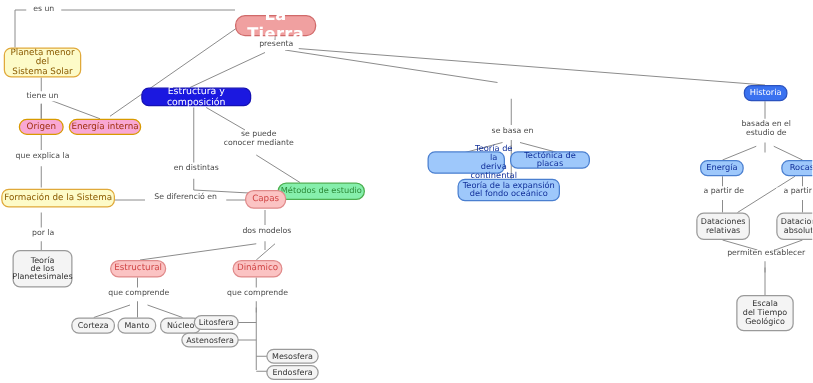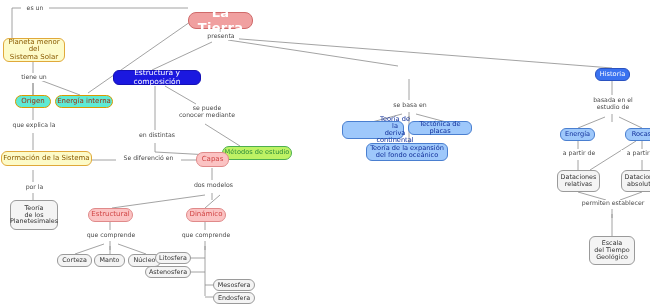--- a/index.html
+++ b/index.html
@@ -31,37 +31,37 @@
   }
   .n-pink{
     background:#fbc3c3;border:1px solid #e08a8a;color:#d04545;
     font-size:7px;border-radius:7px;
   }
   .n-yellow-pale{
     background:#fdfbc8;border:1px solid #e0a93a;color:#8a5a00;
     font-size:7px;border-radius:6px;
   }
   .n-yellow-gold{
-    background:#5eead4;border:1px solid #d89a00;color:#9e2f0e;
+    background:#f9a8d4;border:1px solid #d89a00;color:#9e2f0e;
     font-size:7px;border-radius:8px;
   }
   .n-blue-dark{
     background:#1b18e0;border:1px solid #1410b4;color:#ffffff;
     font-size:7.5px;border-radius:6px;
   }
   .n-blue-mid{
     background:#3a72f0;border:1px solid #2a52c0;color:#ffffff;
     font-size:6.6px;border-radius:6px;
   }
   .n-blue-light{
     background:#9ec8fb;border:1px solid #4a7fd0;color:#12309a;
     font-size:6.6px;border-radius:6px;
   }
   .n-green{
-    background:#bef264;border:1px solid #4caf50;color:#2e8b3a;
+    background:#86efac;border:1px solid #4caf50;color:#2e8b3a;
     font-size:6.6px;border-radius:7px;
   }
   .n-gray{
     background:#f4f4f4;border:1px solid #9a9a9a;color:#333333;
     font-size:6.4px;border-radius:6px;
   }
   
   .linklabel{
     position:absolute;
     color:#4a4a4a;

